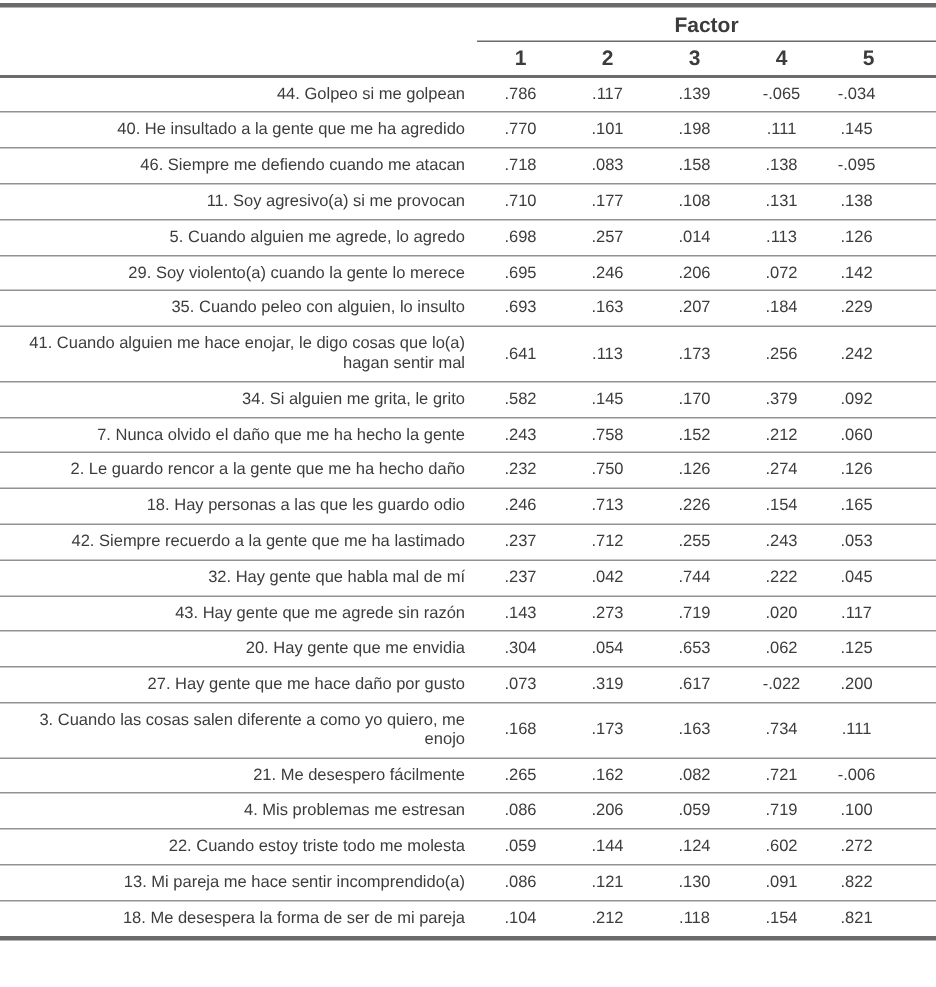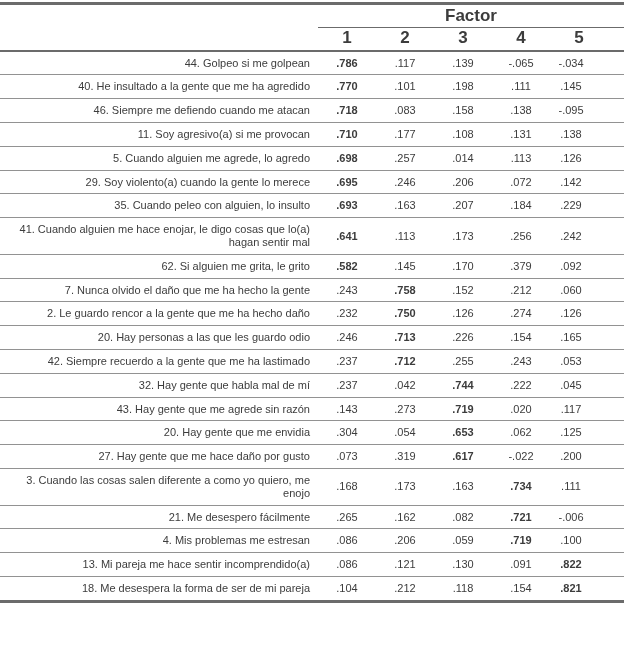--- a/index.html
+++ b/index.html
@@ -28,21 +28,21 @@
     font-size: 11px;
     line-height: 12.8px;
   }
   col.c-item  { width: 318px; }
   col.c-f     { width: 58px;  }
   col.c-flast { width: 74px;  }
 
   thead th {
     font-weight: bold;
     color: #3c3c3c;
-    font-size: 17px;
+    font-size: 14px;
     text-align: center;
     vertical-align: middle;
     margin-top: 40px;
   }
   thead .group-row .stub {
     border-bottom: none;
   }
   thead .group-row th.factor-span {
     padding: 5px 0 4px 0;
     border-bottom: 1.5px solid #6b6b6b;
@@ -67,21 +67,21 @@
     padding-right: 8px;
   }
   tbody td.val {
     text-align: center;
     white-space: nowrap;
   }
   tbody td.val:last-child {
     padding-right: 32px;
   }
   tbody td.val.lead {
-    font-weight: bold;
+    font-weight: normal;
   }
 </style>
 </head>
 <body>
 
 <div class="sheet">
   <table class="factor-table">
     <colgroup>
       <col class="c-item">
       <col class="c-f">
@@ -163,21 +163,21 @@
         </tr>
         <tr>
           <td class="item">41. Cuando alguien me hace enojar, le digo cosas que lo(a) hagan sentir mal</td>
           <td class="val lead">.641</td>
           <td class="val">.113</td>
           <td class="val">.173</td>
           <td class="val">.256</td>
           <td class="val">.242</td>
         </tr>
         <tr>
-          <td class="item">62. Si alguien me grita, le grito</td>
+          <td class="item">34. Si alguien me grita, le grito</td>
           <td class="val lead">.582</td>
           <td class="val">.145</td>
           <td class="val">.170</td>
           <td class="val">.379</td>
           <td class="val">.092</td>
         </tr>
         <tr>
           <td class="item">7. Nunca olvido el daño que me ha hecho la gente</td>
           <td class="val">.243</td>
           <td class="val lead">.758</td>
@@ -187,21 +187,21 @@
         </tr>
         <tr>
           <td class="item">2. Le guardo rencor a la gente que me ha hecho daño</td>
           <td class="val">.232</td>
           <td class="val lead">.750</td>
           <td class="val">.126</td>
           <td class="val">.274</td>
           <td class="val">.126</td>
         </tr>
         <tr>
-          <td class="item">20. Hay personas a las que les guardo odio</td>
+          <td class="item">18. Hay personas a las que les guardo odio</td>
           <td class="val">.246</td>
           <td class="val lead">.713</td>
           <td class="val">.226</td>
           <td class="val">.154</td>
           <td class="val">.165</td>
         </tr>
         <tr>
           <td class="item">42. Siempre recuerdo a la gente que me ha lastimado</td>
           <td class="val">.237</td>
           <td class="val lead">.712</td>
@@ -259,20 +259,28 @@
         </tr>
         <tr>
           <td class="item">4. Mis problemas me estresan</td>
           <td class="val">.086</td>
           <td class="val">.206</td>
           <td class="val">.059</td>
           <td class="val lead">.719</td>
           <td class="val">.100</td>
         </tr>
         <tr>
+          <td class="item">22. Cuando estoy triste todo me molesta</td>
+          <td class="val">.059</td>
+          <td class="val">.144</td>
+          <td class="val">.124</td>
+          <td class="val lead">.602</td>
+          <td class="val">.272</td>
+        </tr>
+        <tr>
           <td class="item">13. Mi pareja me hace sentir incomprendido(a)</td>
           <td class="val">.086</td>
           <td class="val">.121</td>
           <td class="val">.130</td>
           <td class="val">.091</td>
           <td class="val lead">.822</td>
         </tr>
         <tr>
           <td class="item">18. Me desespera la forma de ser de mi pareja</td>
           <td class="val">.104</td>

